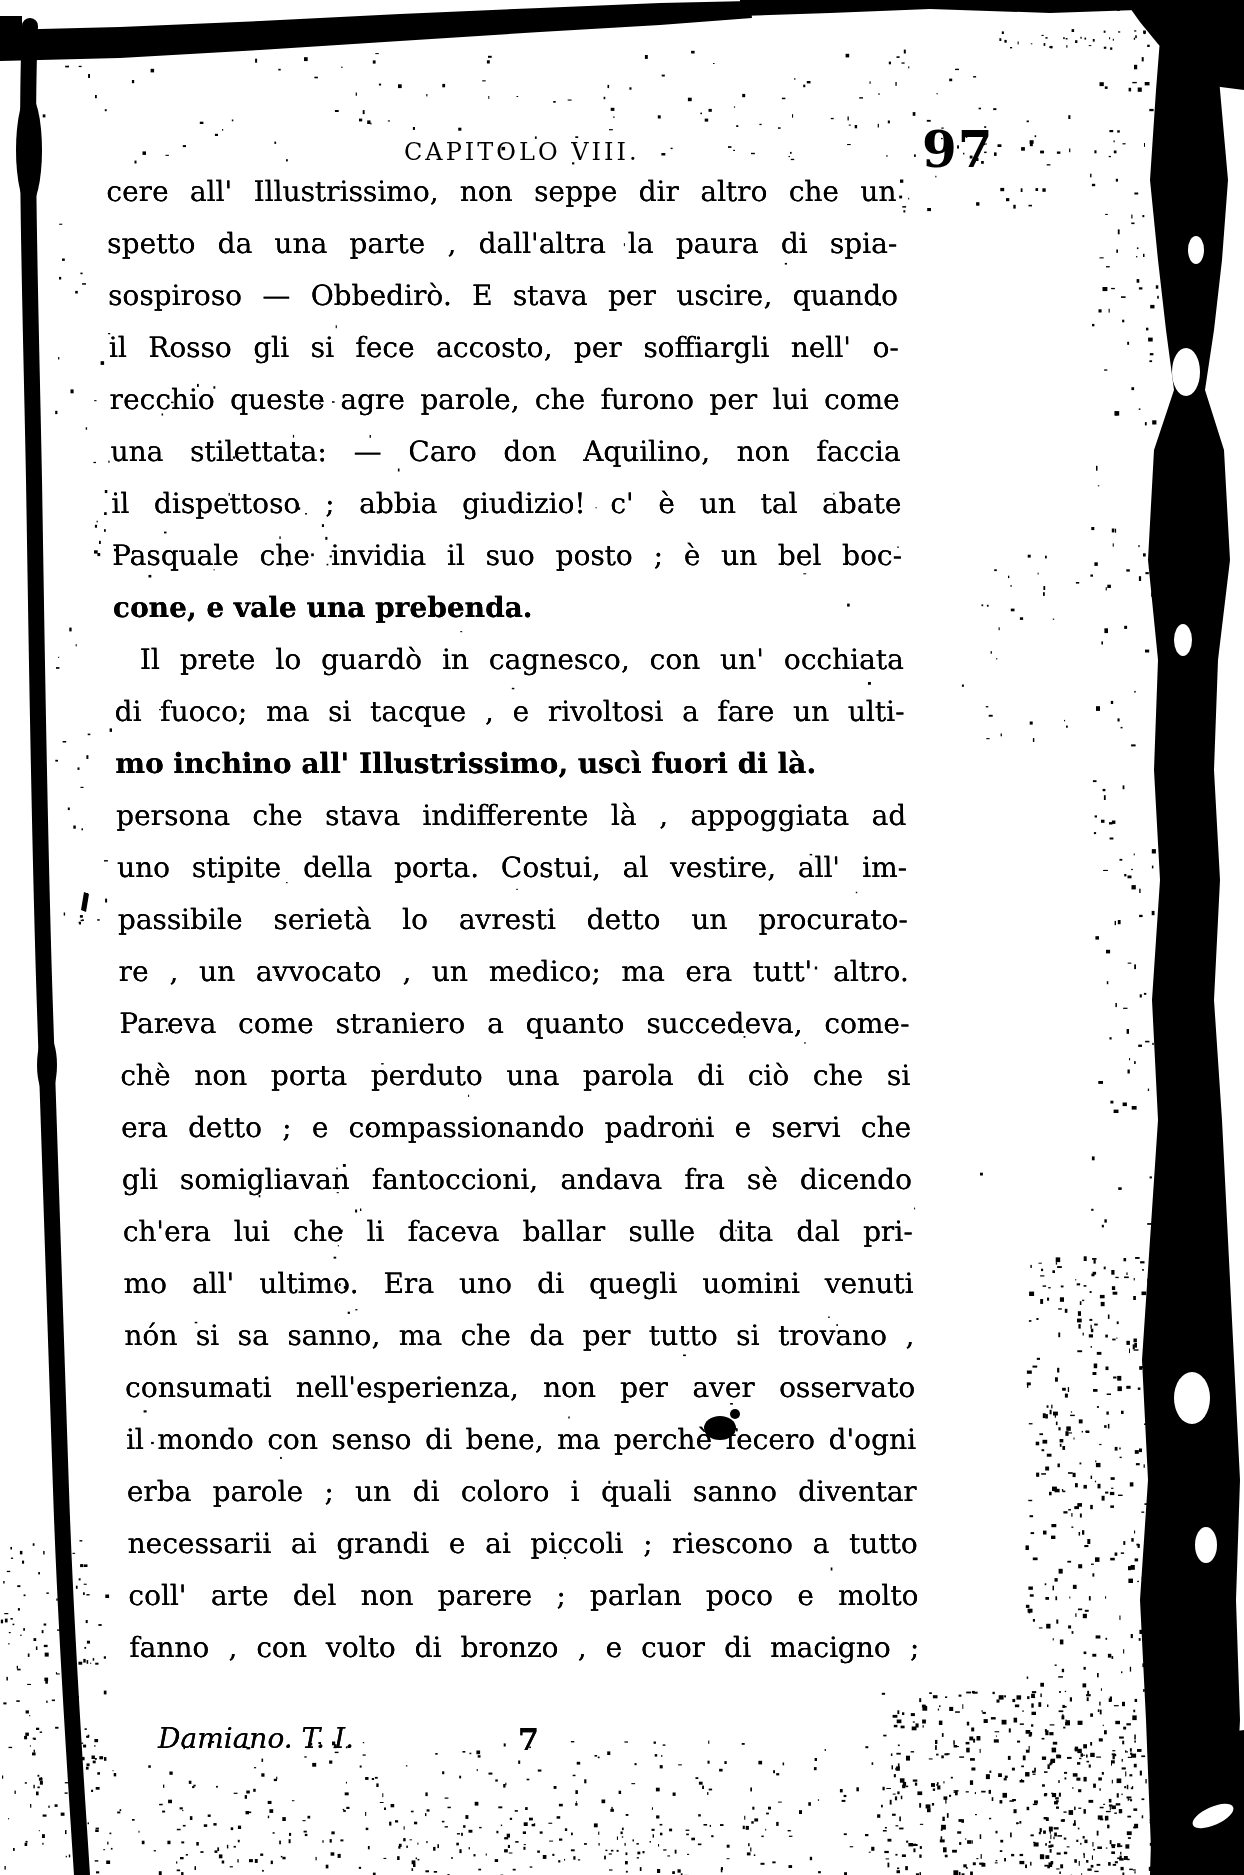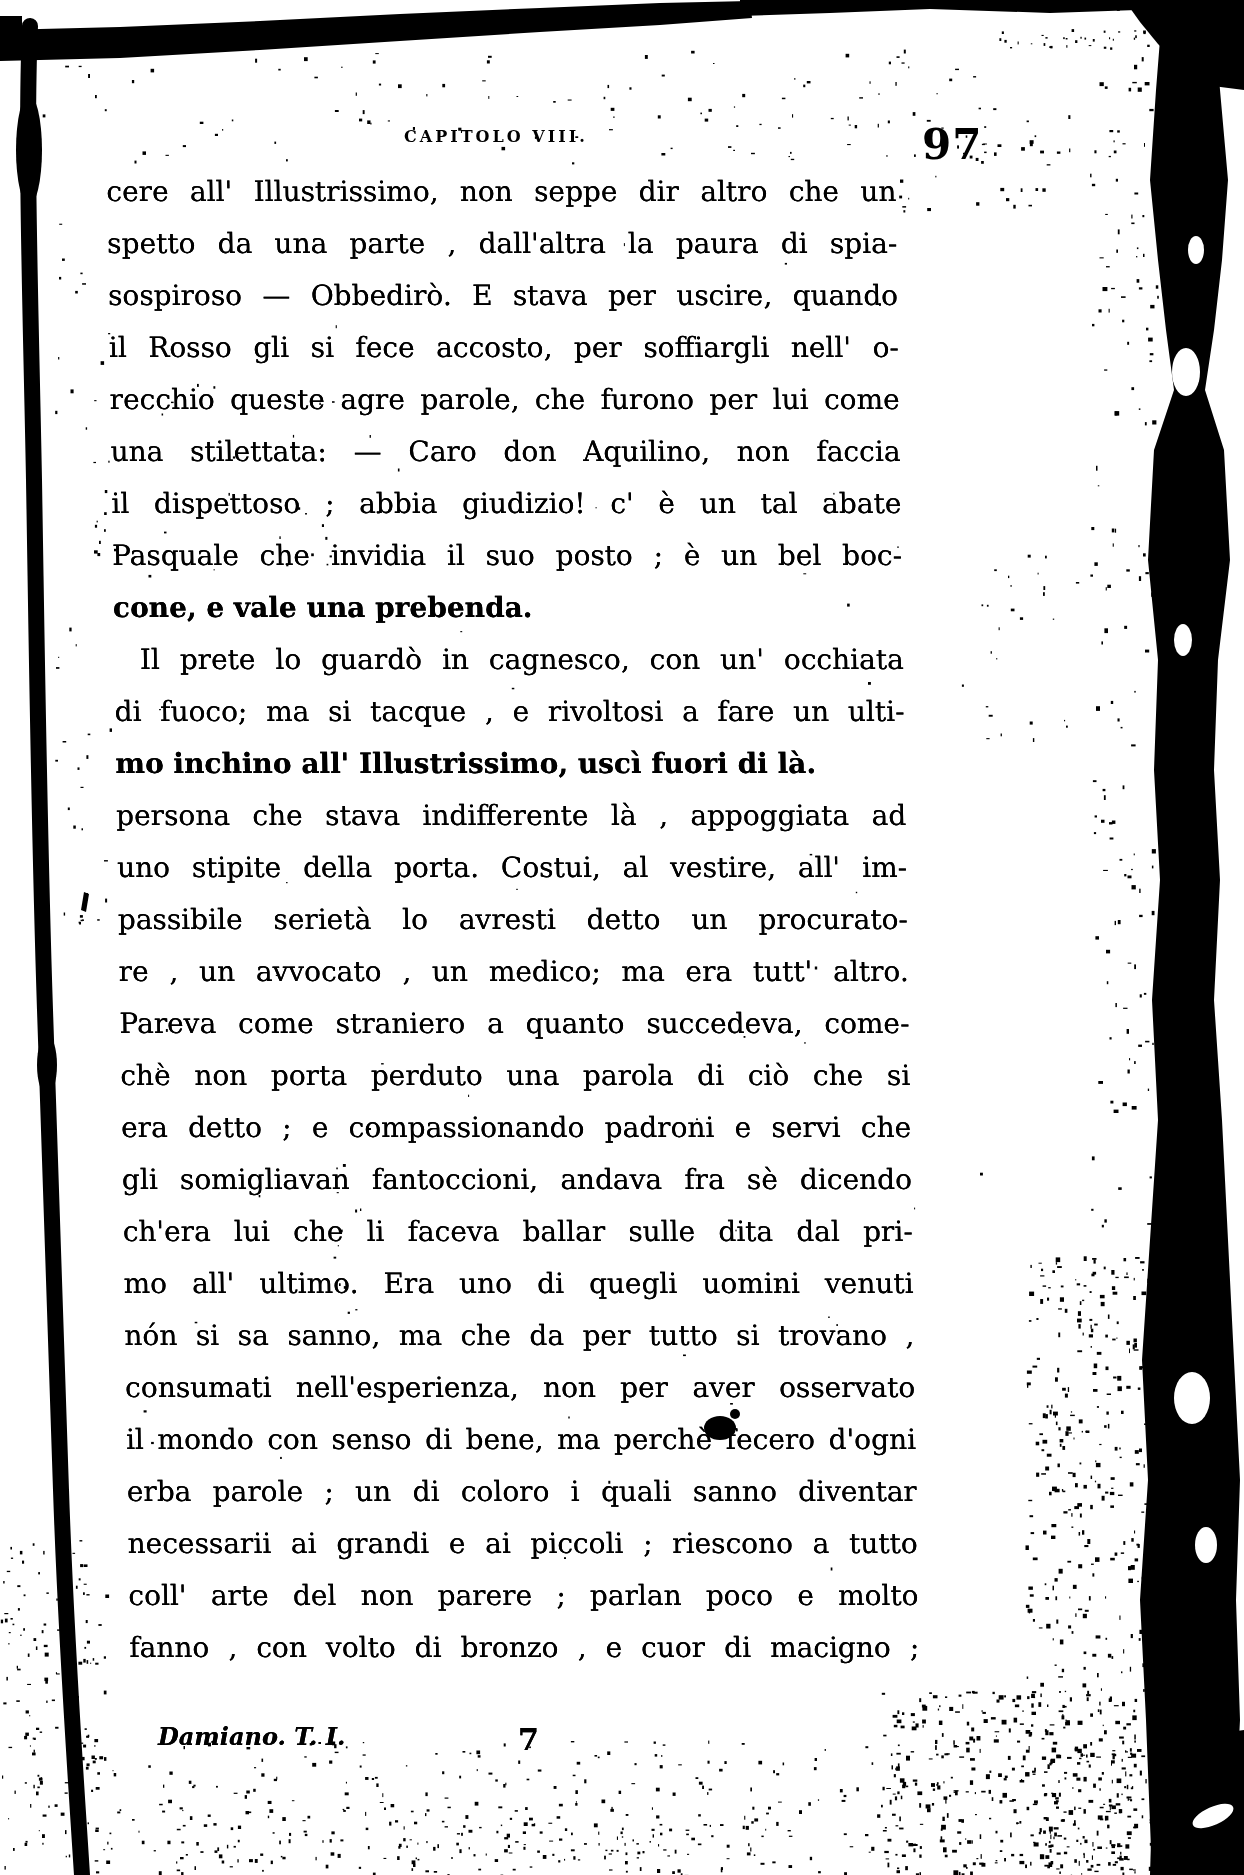--- a/index.html
+++ b/index.html
@@ -1,35 +1,35 @@
 <!DOCTYPE html>
 <html><head>
 <meta charset="utf-8">
 <style>
   html,body{margin:0;padding:0;background:#ffffff;}
   body{width:1244px;height:1875px;position:relative;overflow:hidden;
        font-family:"DejaVu Serif", serif;color:#000;}
   .page{position:absolute;inset:0;background:#ffffff;}
   svg.artifacts{position:absolute;left:0;top:0;width:1244px;height:1875px;pointer-events:none;}
 
-  .chapter{position:absolute;left:404px;top:127px;font-size:16px;letter-spacing:3px;
-           font-weight:bold;white-space:nowrap;}
-  .pagenum{position:absolute;left:922px;top:120px;font-size:42px;font-weight:bold;
+  .chapter{position:absolute;left:404px;top:138px;font-size:24px;letter-spacing:3px;
+           font-weight:normal;white-space:nowrap;}
+  .pagenum{position:absolute;left:922px;top:120px;font-size:50px;font-weight:bold;
            letter-spacing:1px;}
 
   .textblock{position:absolute;left:106px;top:166px;width:790px;
              font-size:28px;line-height:52px;
              transform:skewX(0.9deg);transform-origin:0 0;
              text-shadow:0 0 0.6px #000;}
   .line{height:52px;overflow:hidden;text-align:justify;text-align-last:justify;
         white-space:normal;}
   .line.last{text-align-last:left;font-weight:bold;}
   .line.indent{padding-left:26px;}
 
-  .catchword{position:absolute;left:158px;top:1722px;font-size:24px;font-weight:bold;
+  .catchword{position:absolute;left:158px;top:1722px;font-size:28px;font-weight:normal;
              font-style:italic;white-space:nowrap;text-shadow:0 0 0.6px #000;}
   .signature{position:absolute;left:518px;top:1722px;font-size:30px;font-weight:bold;
              text-shadow:0 0 0.6px #000;}
 </style>
 </head>
 <body>
 
 <div class="page">
 
   <div class="chapter">CAPITOLO VIII.</div>

